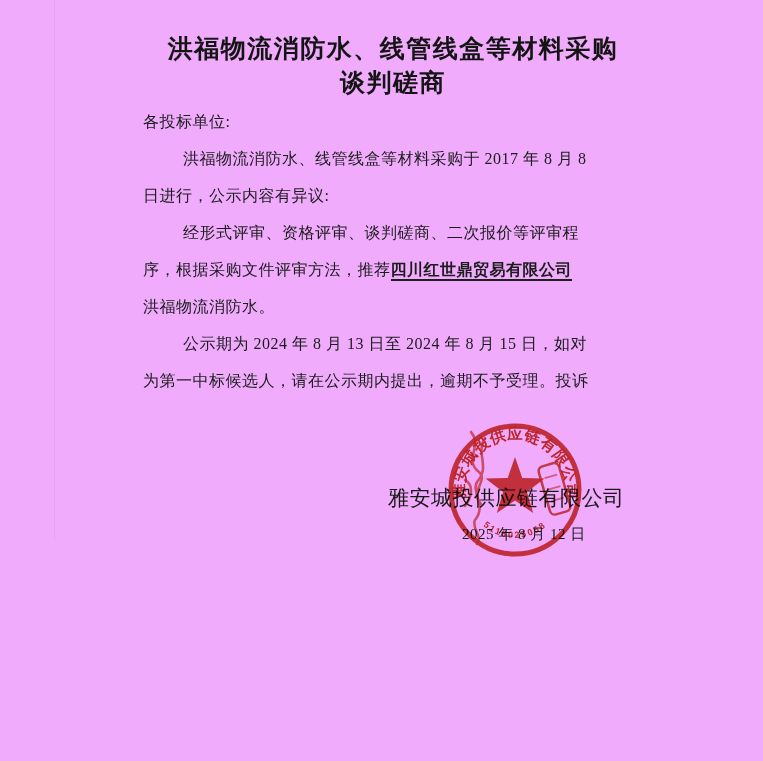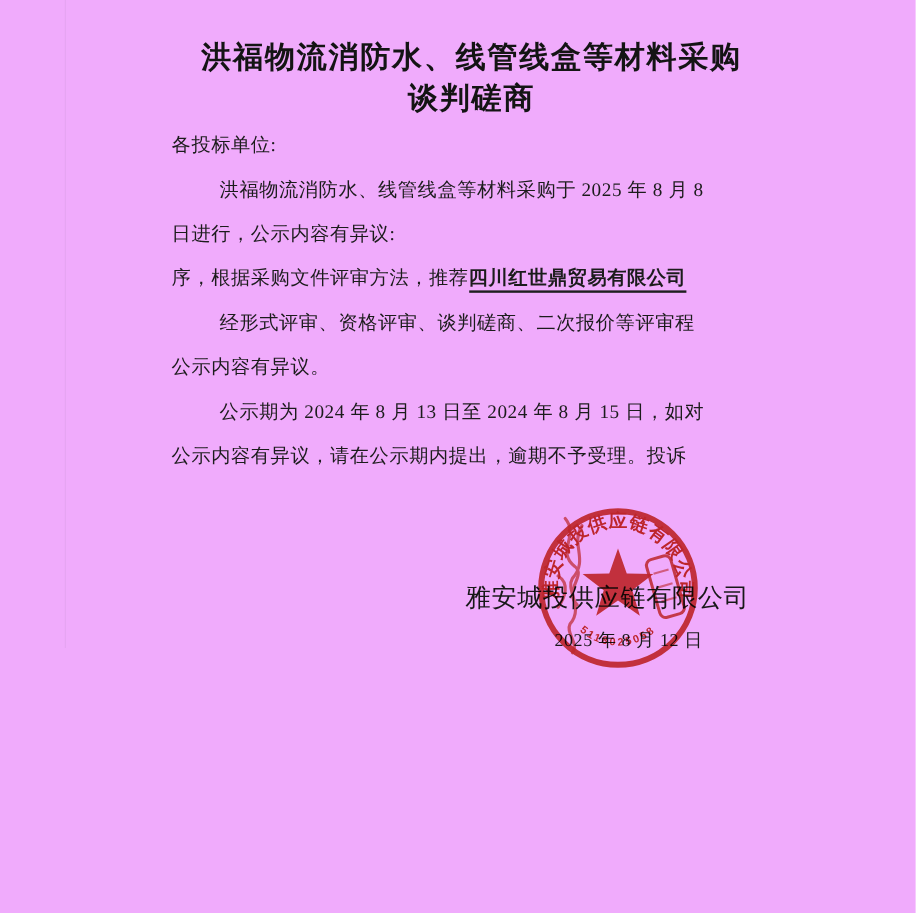--- a/index.html
+++ b/index.html
@@ -58,27 +58,27 @@
 
   <div class="scan-line"></div>
 
   <div class="doc-title">
     <div>洪福物流消防水、线管线盒等材料采购</div>
     <div>谈判磋商</div>
   </div>
 
   <div class="doc-body">
     <div class="line">各投标单位:</div>
-    <div class="line indent">洪福物流消防水、线管线盒等材料采购于 2025 年 8 月 8</div>
+    <div class="line indent">洪福物流消防水、线管线盒等材料采购于 2017 年 8 月 8</div>
     <div class="line">日进行，公示内容有异议:</div>
+    <div class="line indent">经形式评审、资格评审、谈判磋商、二次报价等评审程</div>
     <div class="line"><span>序，根据采购文件评审方法，推荐</span><span class="winner">四川红世鼎贸易有限公司</span></div>
-    <div class="line indent">经形式评审、资格评审、谈判磋商、二次报价等评审程</div>
-    <div class="line">公示内容有异议。</div>
+    <div class="line">洪福物流消防水。</div>
     <div class="line indent">公示期为 2024 年 8 月 13 日至 2024 年 8 月 15 日，如对</div>
-    <div class="line">公示内容有异议，请在公示期内提出，逾期不予受理。投诉</div>
+    <div class="line">为第一中标候选人，请在公示期内提出，逾期不予受理。投诉</div>
   </div>
 
   <div class="sig-company">雅安城投供应链有限公司</div>
   <div class="sig-date">2025 年 8 月 12 日</div>
 
   <svg class="seal" viewBox="0 0 140 140" xmlns="http://www.w3.org/2000/svg">
     <defs>
       <path id="arcTop" d="M 20.7 83.2 A 51 51 0 1 1 119.3 83.2" fill="none"></path>
       <path id="arcBottom" d="M 30.7 97.5 A 48 48 0 0 0 109.3 97.5" fill="none"></path>
     </defs>

